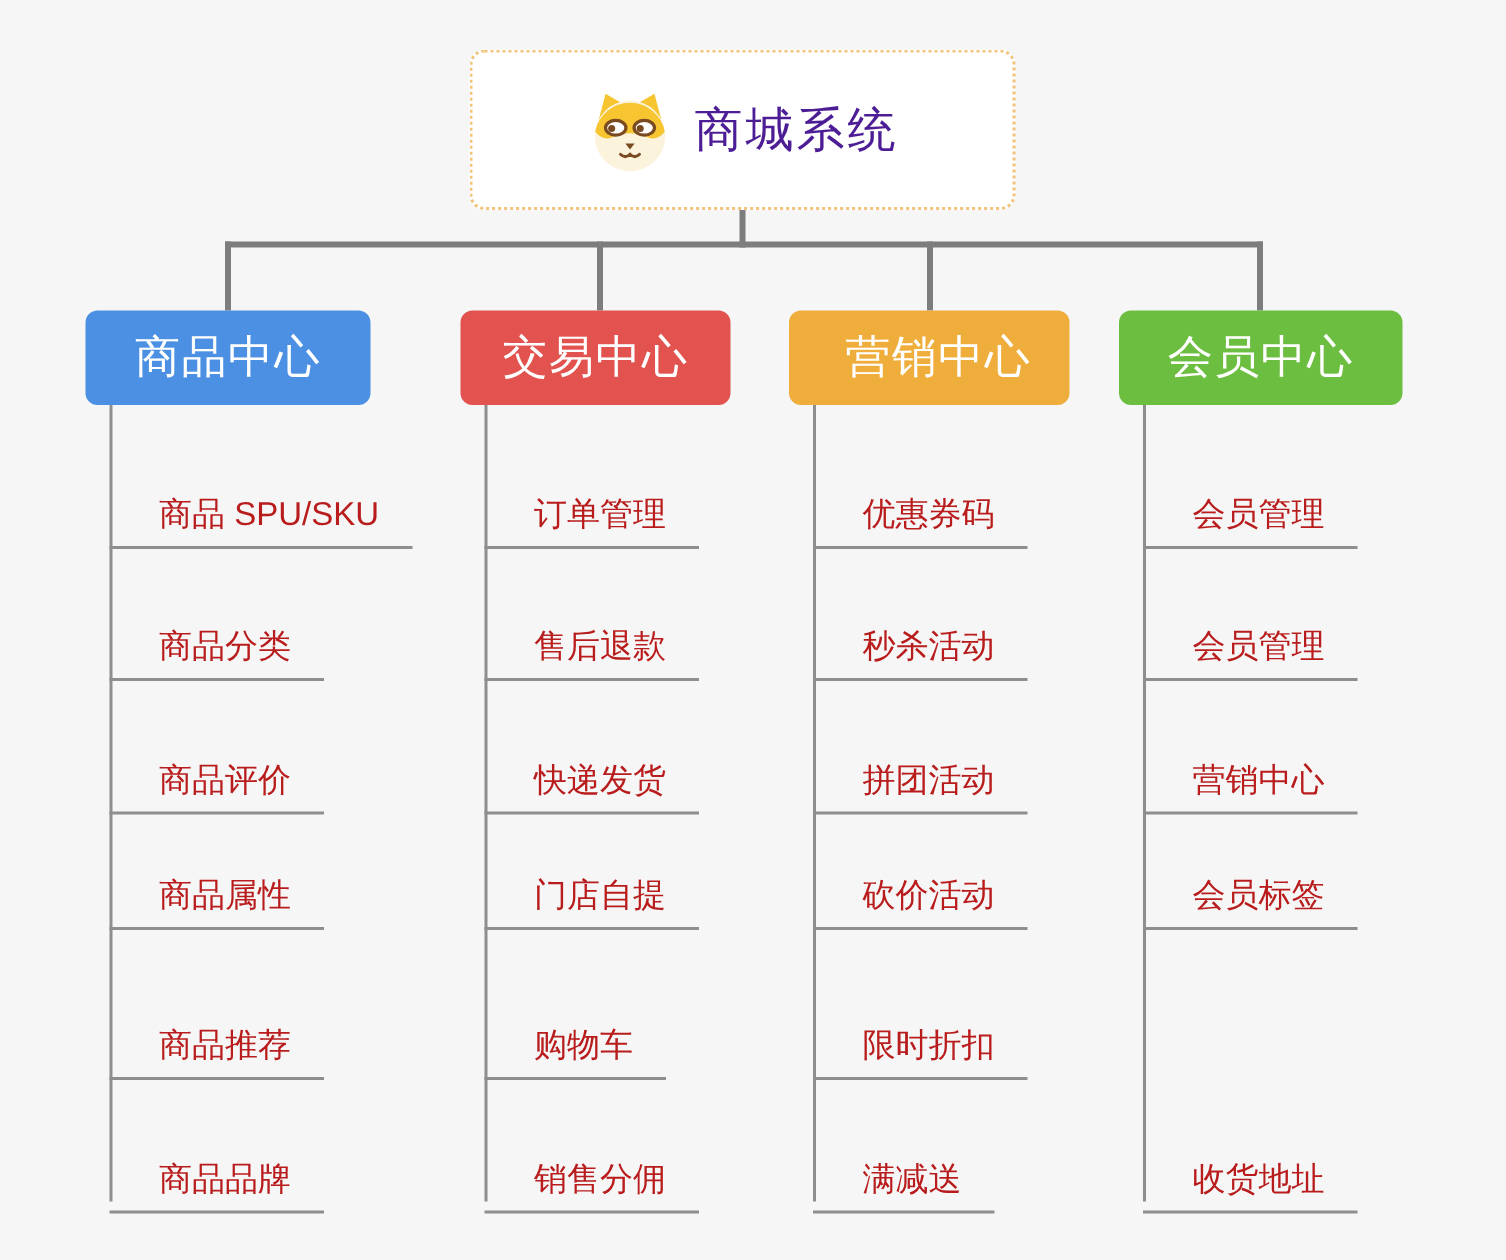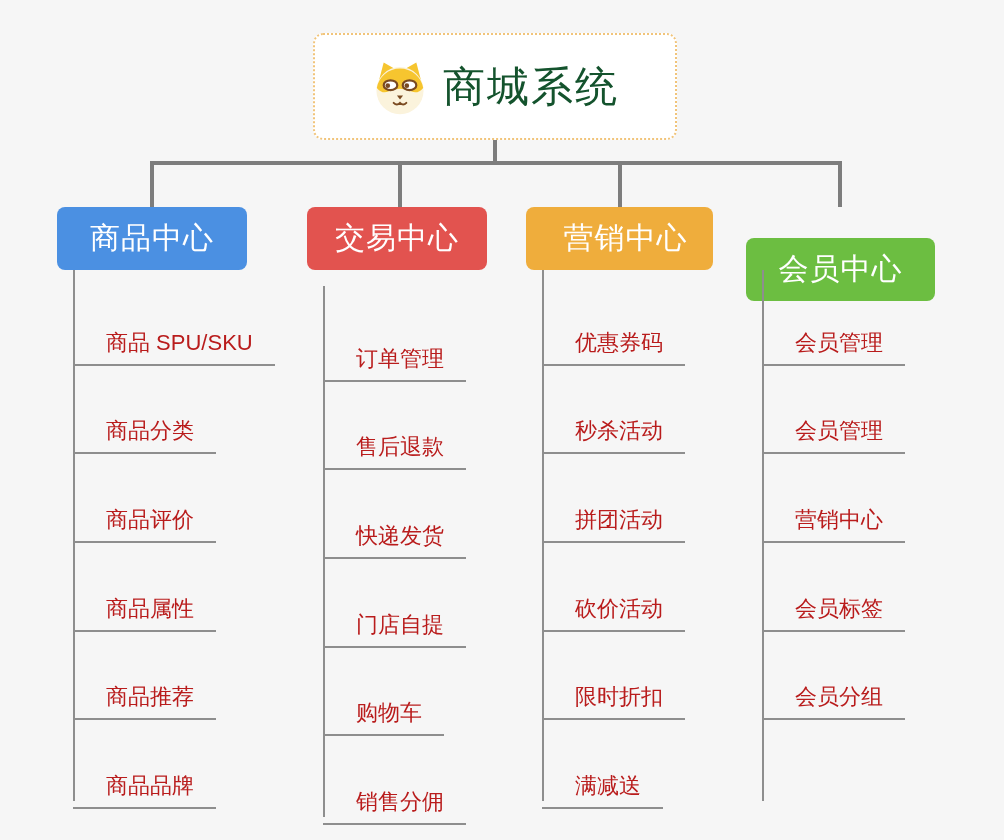--- a/index.html
+++ b/index.html
@@ -28,22 +28,22 @@
     background: #FFFFFF;
     border: 2px dotted #F1C47A;
     border-radius: 10px;
     box-sizing: border-box;
     display: flex;
     align-items: center;
     justify-content: center;
     gap: 14px;
   }
   .root-title {
-    font-size: 42px;
-    color: #14532d;
+    font-size: 32px;
+    color: #4c1d95;
     letter-spacing: 2px;
     white-space: nowrap;
   }
   .dog-icon {
     width: 58px; height: 58px;
     flex: 0 0 auto;
   }
 
   
   .conn {
@@ -68,31 +68,31 @@
     justify-content: center;
     color: #FFFFFF;
     font-size: 30px;
     letter-spacing: 1px;
     white-space: nowrap;
     box-sizing: border-box;
   }
   .branch-0 { left: 57px;  width: 190px; }
   .branch-1 { left: 307px; width: 180px; }
   .branch-2 { left: 526px; width: 187px; }
-  .branch-3 { left: 746px; width: 189px; margin-top: 31px; }
+  .branch-3 { left: 746px; width: 189px; }
 
   
   .col {
     position: absolute;
     top: 270px;
     width: 250px;
     height: 540px;
   }
   .col-0 { left: 73px; }
-  .col-1 { left: 323px; margin-top: 16px; }
+  .col-1 { left: 323px; }
   .col-2 { left: 542px; }
   .col-3 { left: 762px; }
   .rail {
     position: absolute;
     left: 0; top: 0;
     width: 2px; height: 531px;
     background: #8E8E8E;
   }
   .leaf {
     position: absolute;
@@ -100,21 +100,21 @@
     width: max-content;
     padding: 0 22px 6px 33px;
     border-bottom: 2px solid #8E8E8E;
     font-size: 22px;
     color: #b91c1c;
     white-space: nowrap;
   }
   .leaf-0 { top: 58px; }
   .leaf-1 { top: 146px; }
   .leaf-2 { top: 235px; }
-  .leaf-3 { top: 324px; }
+  .leaf-3 { top: 312px; }
   .leaf-4 { top: 412px; }
   .leaf-5 { top: 501px; }
 </style>
 </head>
 <body>
 
 <div class="canvas">
 
   <div class="conn conn-stem"></div>
   <div class="conn conn-bus"></div>
@@ -181,16 +181,16 @@
     <div class="leaf leaf-4">限时折扣</div>
     <div class="leaf leaf-5">满减送</div>
   </div>
 
   <div class="col col-3">
     <div class="rail"></div>
     <div class="leaf leaf-0">会员管理</div>
     <div class="leaf leaf-1">会员管理</div>
     <div class="leaf leaf-2">营销中心</div>
     <div class="leaf leaf-3">会员标签</div>
-    <div class="leaf leaf-4">会员分组</div>
+    <div class="leaf leaf-5">收货地址</div>
   </div>
 
 </div>
 
 </body></html>

